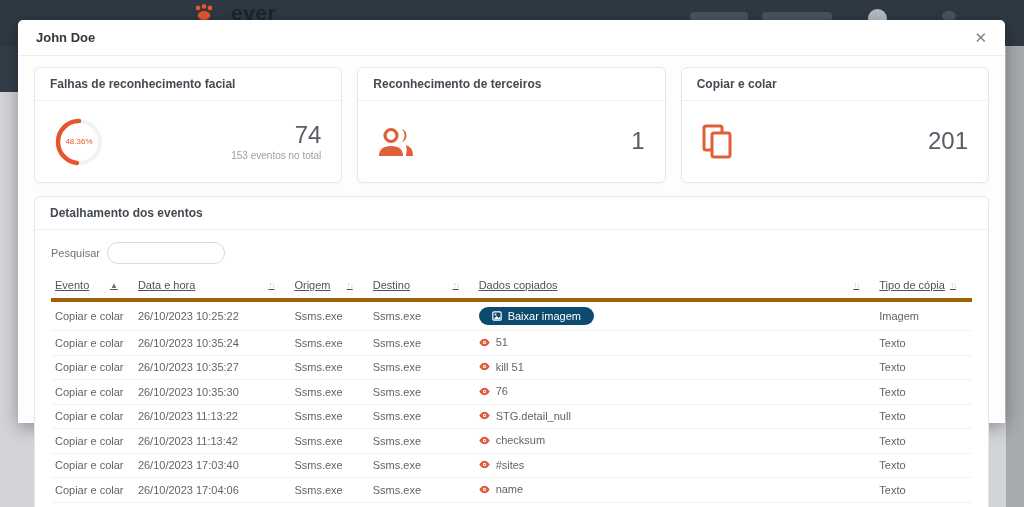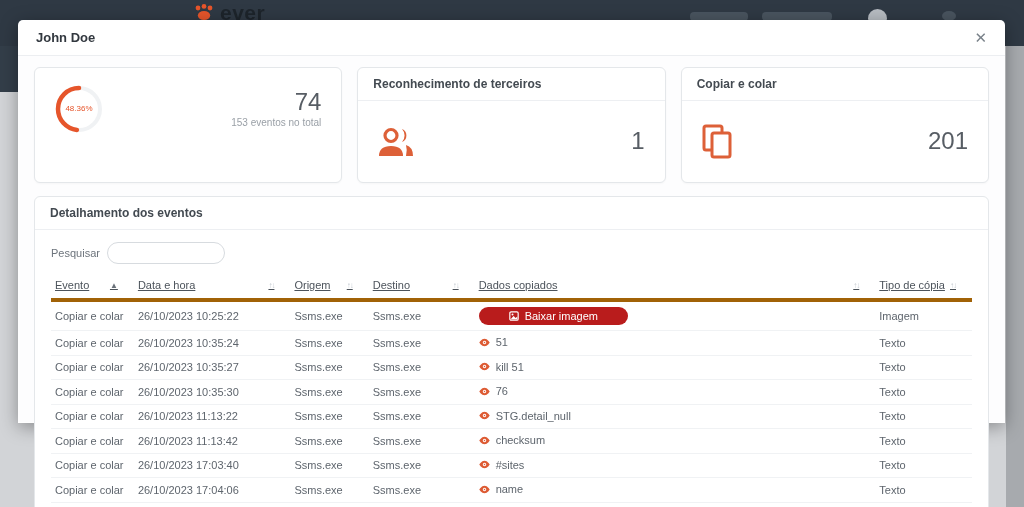--- a/index.html
+++ b/index.html
@@ -2,21 +2,21 @@
 <html><head>
 <meta charset="utf-8">
 <style>
   * { margin:0; padding:0; box-sizing:border-box; }
   html,body { width:1024px; height:507px; overflow:hidden;
     font-family:"Liberation Sans", sans-serif; background:#d2d4d7; }
 
   
   .navbar { position:absolute; left:0; top:0; width:1024px; height:46px; background:#2f3944; }
   .left-strip { position:absolute; left:0; top:46px; width:18px; height:46px; background:#333e49; }
-  .logo { position:absolute; left:193px; top:1px; display:flex; align-items:center; gap:5px; }
+  .logo { position:absolute; left:193px; top:1px; display:flex; align-items:center; gap:16px; }
   .logo-text { font-size:21px; font-weight:bold; color:#1d242b; letter-spacing:0.5px; }
   .nav-ghost { position:absolute; top:12px; height:9px; border-radius:4px; background:#49545f; }
   .nav-avatar { position:absolute; top:9px; width:19px; height:19px; border-radius:50%; background:#b7bcc2; }
   .page-scrollbar { position:absolute; right:0; top:46px; width:18px; height:461px; background:#a7aaae; }
 
   
   .modal { position:absolute; left:18px; top:20px; width:987px; height:403px;
     background:#fff; border-radius:5px 5px 0 0; box-shadow:0 4px 18px rgba(0,0,0,.35); }
   .modal-header { display:flex; justify-content:space-between; align-items:center;
     padding:10px 18px; border-bottom:1px solid #eceef1; }
@@ -54,22 +54,22 @@
   table { width:100%; border-collapse:collapse; margin-top:9px; table-layout:fixed; }
   th { font-size:11px; font-weight:normal; color:#4c535b; text-align:left;
     padding:6px 4px 7px 4px; border-bottom:4px solid #a16207; cursor:pointer;text-decoration:underline; }
   th .th-inner { display:flex; justify-content:space-between; align-items:center; padding-right:12px; }
   .sort { font-size:8px; color:#c4cad0; letter-spacing:-1px; }
   .sort.asc { color:#6b727a; font-size:8px; letter-spacing:0; }
   td { font-size:11px; color:#5e656d; padding:5px 4px; border-top:1px solid #f0f2f4;
     white-space:nowrap; overflow:hidden; }
   tbody tr:first-child td { border-top:none; }
 
-  .dl-btn { display:inline-flex; align-items:center; gap:6px; background:#b91c1c; border:none;
-    color:#fff; font-size:11px; padding:3px 30px; border-radius:11px; cursor:pointer;
+  .dl-btn { display:inline-flex; align-items:center; gap:6px; background:#0c4a6e; border:none;
+    color:#fff; font-size:11px; padding:3px 13px; border-radius:11px; cursor:pointer;
     font-family:inherit; }
   .data-cell { display:inline-flex; align-items:center; gap:6px; }
   .eye { width:11px; height:11px; flex:none; }
 </style>
 </head>
 <body>
 
 <div class="navbar">
   <div class="logo">
     <svg width="22" height="20" viewBox="0 0 22 20">
@@ -92,20 +92,21 @@
   <div class="modal-header">
     <span class="modal-title">John Doe</span>
     <span class="modal-close">✕</span>
   </div>
 
   <div class="modal-body">
 
     <div class="cards-row">
 
       <div class="card">
+        <div class="card-head">Falhas de reconhecimento facial</div>
         <div class="card-body">
           <div class="donut-wrap">
             <svg width="52" height="52" viewBox="0 0 52 52">
               <circle cx="26" cy="26" r="21" fill="none" stroke="#f0f2f4" stroke-width="4"></circle>
               <circle id="donut-arc" cx="26" cy="26" r="21" fill="none" stroke="#e6552b" stroke-width="4.5" pathLength="100" stroke-linecap="round" transform="rotate(-90 26 26) translate(0 52) scale(1,-1)" stroke-dasharray="48.36 51.64"></circle>
             </svg>
             <span class="donut-label">48.36%</span>
           </div>
           <div>
             <div class="big-number">74</div>

